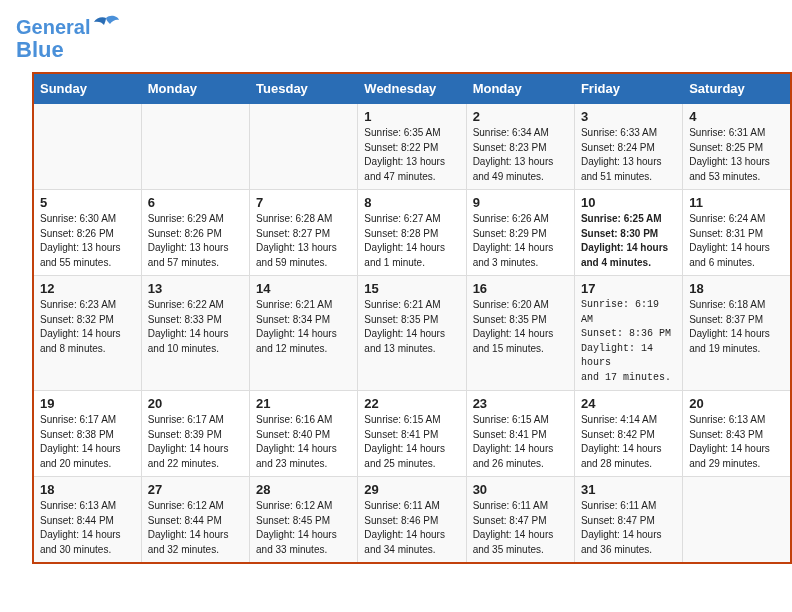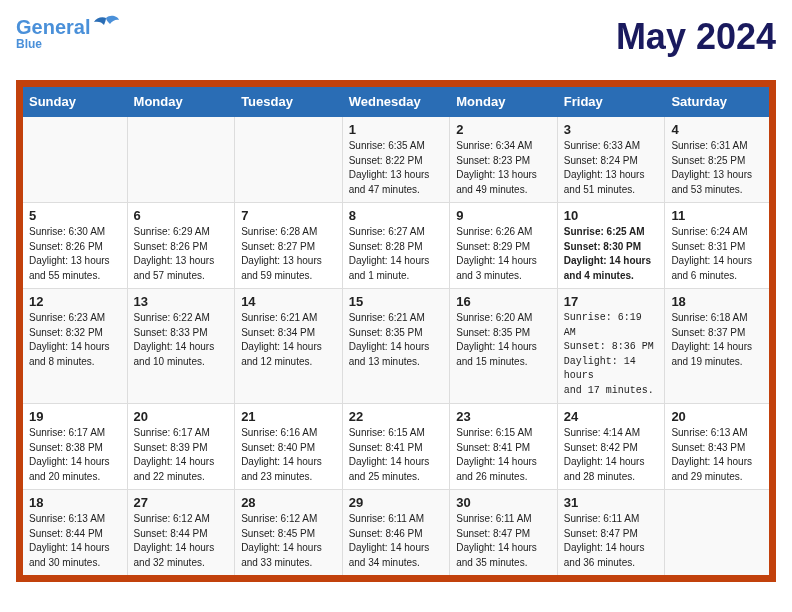--- a/index.html
+++ b/index.html
@@ -5,24 +5,22 @@
     * { box-sizing: border-box; margin: 0; padding: 0; }
     body {
       font-family: Arial, sans-serif;
       background: #fff;
       width: 792px;
       min-height: 612px;
       padding: 16px;
     }
     .header {
       display: flex;
-      justify-content: space-between;
       align-items: flex-start;
-      margin-bottom: 22px;
-      gap: 36px;
+      margin-bottom: 10px;
     }
     .logo {
       display: flex;
       flex-direction: column;
       align-items: flex-start;
     }
     .logo-text {
       font-size: 20px;
       font-weight: bold;
       color: #1a1a5e;
@@ -39,21 +37,22 @@
       font-weight: bold;
       color: #1a1a5e;
     }
     .sub-title {
       font-size: 16px;
       color: #333;
     }
     table {
       width: 100%;
       border-collapse: collapse;
-      border: 7px solid #c2410c;
+      border: 2px solid #c2410c;
+      margin-left: 16px;
     }
     thead tr {
       background-color: #2a6db5;
       color: #fff;
     }
     thead th {
       padding: 7px 6px;
       font-size: 13px;
       font-weight: bold;
       text-align: left;
@@ -100,24 +99,23 @@
     <div style="display:flex;align-items:center;">
       <span class="logo-text">
         <span>General</span>
       </span>
 
       <svg width="28" height="22" viewBox="0 0 28 22" style="margin-left:2px;margin-top:-4px;">
         <path d="M14 4 C18 0, 26 2, 27 6 C24 5, 20 7, 18 10 C16 8, 14 6, 14 4Z" fill="#4a90d9"></path>
         <path d="M14 4 C10 2, 4 4, 2 8 C6 7, 10 8, 12 11 C13 8, 14 6, 14 4Z" fill="#2a6db5"></path>
       </svg>
     </div>
-    <span class="logo-text" style="color:#4a90d9;font-size:12px;">Blue</span>
+    <span class="logo-text" style="color:#4a90d9;font-size:22px;">Blue</span>
   </div>
   <div class="title-block">
-    <div class="main-title">May 2024</div>
   </div>
 </div>
 
 <table>
   <thead>
     <tr>
     <th>Sunday</th>
         <th>Monday</th>
         <th>Tuesday</th>
         <th>Wednesday</th>

